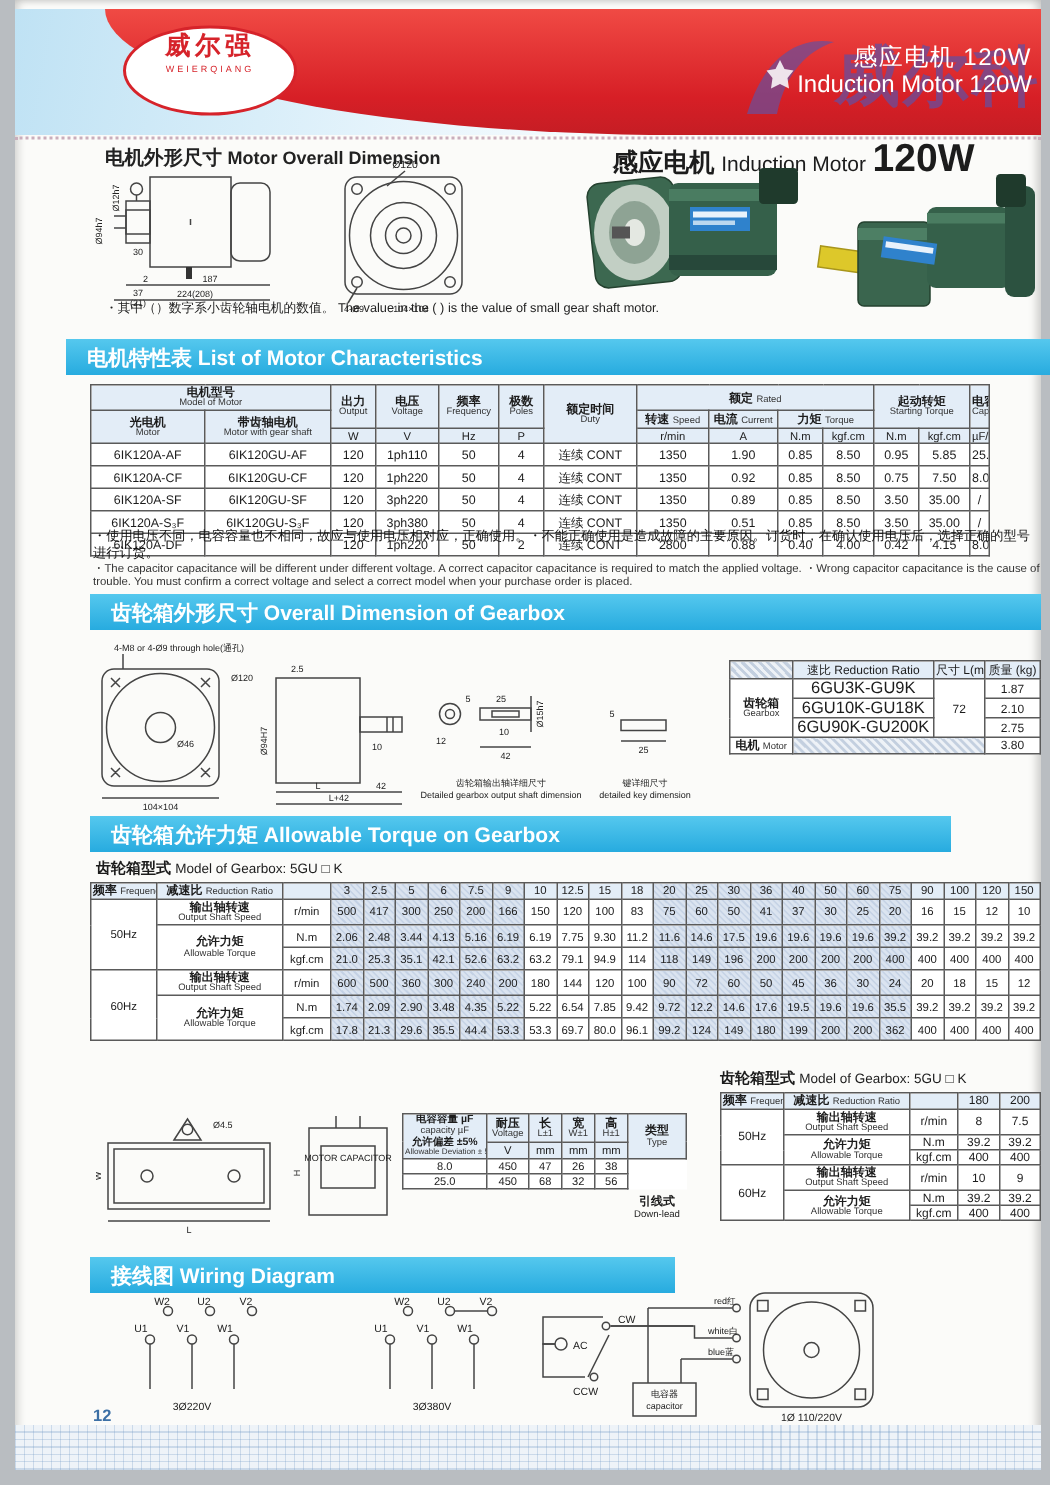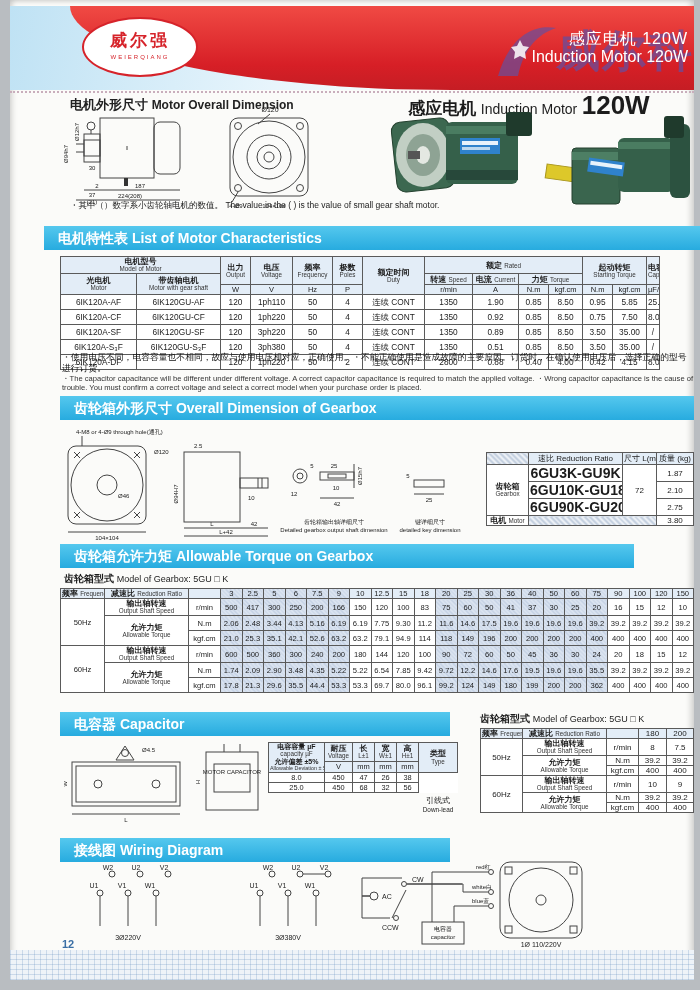--- a/index.html
+++ b/index.html
@@ -5,21 +5,21 @@
   html,body{margin:0;padding:0}
   .page{position:relative;width:700px;height:990px;background:#b9bdc1;font-family:"Liberation Sans",sans-serif;overflow:hidden;color:#1c1c1c}
   .paper{position:absolute;left:10px;top:0;width:684px;height:980px;background:#fbfbf9;box-shadow:inset -3px 0 6px rgba(0,0,0,.18), inset 3px 0 5px rgba(0,0,0,.12)}
   .abs{position:absolute}
 
   
   .band-bg{left:10px;top:6px;width:684px;height:84px;background:linear-gradient(100deg,#bfe2f4 0%,#e8f5fc 40%,#ffffff 70%)}
   .band-red{left:70px;top:6px;width:624px;height:84px;background:linear-gradient(#f04a44,#d71f26 70%,#c51d24);border-bottom-left-radius:400px 88px}
   .band-dots{left:10px;top:91px;width:684px;height:0;border-top:2px dotted #c9aebc}
   .logo{left:82px;top:17px;width:112px;height:56px;border:2px solid #d6232a;border-radius:50%;background:#fff;text-align:center;box-shadow:0 0 0 2px #fff inset}
-  .logo .nm{margin-top:10px;font-size:17px;font-weight:bold;color:#d6232a;letter-spacing:3px}
+  .logo .nm{font-size:17px;font-weight:bold;color:#d6232a;letter-spacing:3px}
   .logo .sub{font-size:6px;color:#d6232a;letter-spacing:2px;margin-top:2px}
   .watermark{left:490px;top:18px;width:224px;height:64px;color:rgba(104,78,156,.75);pointer-events:none}
   .watermark .wm-txt{position:absolute;left:66px;top:4px;font-size:44px;font-weight:bold;letter-spacing:2px}
   .watermark .wm-reg{position:absolute;right:2px;top:-2px;font-size:13px}
   .band-title{left:330px;top:30px;width:358px;text-align:right;color:#fff;line-height:1.15}
   .band-title .cnl{font-size:16px;letter-spacing:1px}
   .band-title .enl{font-size:16px}
 
   
   .sec-title{font-size:13px;font-weight:bold;color:#222}
@@ -43,21 +43,21 @@
   .enh{font-size:6.3px;color:#333;line-height:1.1}
   .u{font-size:7.5px}
   .sh{background-color:#dbe4f0;background-image:repeating-linear-gradient(45deg,rgba(110,140,185,.22) 0 1px,transparent 1px 3px)}
   .hatch{background-image:repeating-linear-gradient(45deg,#c3cfdf 0 2px,#eef2f7 2px 4px)}
 
   .char-table{width:600px;font-size:8.3px}
   .char-table td{height:14px}
   .tq-table{width:634px;font-size:7.6px}
   .tq-table td{height:14px}
   .gbx-table{width:208px;font-size:8px}
-  .gbx-table .bold{font-weight:bold;font-size:14px}
+  .gbx-table .bold{font-weight:normal;font-size:11px}
   .cap-table{width:190px;font-size:7.4px}
   .ext-table{width:214px;font-size:8px}
 
   .sub-model{font-size:10px;font-weight:bold}
   .sub-model .en{font-weight:normal;font-size:9px}
 
   svg text{font-family:"Liberation Sans",sans-serif}
   .dim{font-size:6px;fill:#222}
   .dim7{font-size:7px;fill:#222}
   .cap6{font-size:6px;fill:#222}
@@ -400,21 +400,21 @@
     <text class="cap6" x="272" y="108" text-anchor="middle">Detailed gearbox output shaft dimension</text>
 
     <rect x="352" y="56" width="30" height="7" fill="none" stroke="#444"></rect>
     <text class="dim" x="346" y="54" text-anchor="middle">5</text>
     <line x1="352" y1="70" x2="382" y2="70"></line>
       <text class="dim" x="367" y="78" text-anchor="middle">25</text>
     <text class="cap6" x="368" y="100" text-anchor="middle">键详细尺寸</text>
     <text class="cap6" x="368" y="108" text-anchor="middle">detailed key dimension</text>
   </svg>
 
-  <table class="gbx-table abs" style="left:486px;top:452px">
+  <table class="gbx-table abs" style="left:486px;top:440px">
     <colgroup>
         <col style="width:42px">
         <col style="width:94px">
         <col style="width:34px">
         <col>
       </colgroup>
     <thead>
       <tr class="thdr">
         <th class="hatch"></th>
         <th>速比 Reduction Ratio</th>
@@ -657,24 +657,20 @@
           <td class="sh">200</td>
           <td class="sh">362</td>
           <td>400</td>
           <td>400</td>
           <td>400</td>
           <td>400</td>
         </tr>
     </tbody>
   </table>
 
-  <div class="bar abs" style="left:60px;top:712px;width:390px">
-    <span>电容器</span>
-    <span>Capacitor</span>
-  </div>
 
   <svg class="abs" style="left:64px;top:740px" width="200" height="84" viewBox="0 0 200 84">
     <path class="ln" d="M52,20 l9,-14 9,14 z" stroke="#444"></path>
     <circle cx="61" cy="13" r="3.5" fill="none" stroke="#444"></circle>
     <text class="dim" x="78" y="12">Ø4.5</text>
     <rect x="8" y="22" width="108" height="44" fill="none" stroke="#444"></rect>
     <rect x="12" y="26" width="100" height="36" fill="none" stroke="#444"></rect>
     <circle cx="34" cy="44" r="4" fill="none" stroke="#444"></circle>
     <circle cx="92" cy="44" r="4" fill="none" stroke="#444"></circle>
     <text class="dim" transform="rotate(-90 3 44)" x="3" y="44" text-anchor="middle">W</text>
@@ -745,21 +741,21 @@
       <td>25.0</td>
           <td>450</td>
           <td>68</td>
           <td>32</td>
           <td>56</td>
         </tr>
     </tbody>
   </table>
 
   <div class="abs" style="left:418px;top:795px;width:40px;text-align:center">
-    <div style="font-size:8px;font-weight:normal">引线式</div>
+    <div style="font-size:8px;font-weight:bold">引线式</div>
     <div style="font-size:6.4px">Down-lead</div>
   </div>
 
   <div class="sub-model abs" style="left:480px;top:712px">
     <span>齿轮箱型式</span>
     <span class="en">Model of Gearbox: 5GU □ K</span>
   </div>
   <table class="ext-table abs" style="left:480px;top:728px">
     <colgroup>
         <col style="width:42px">

